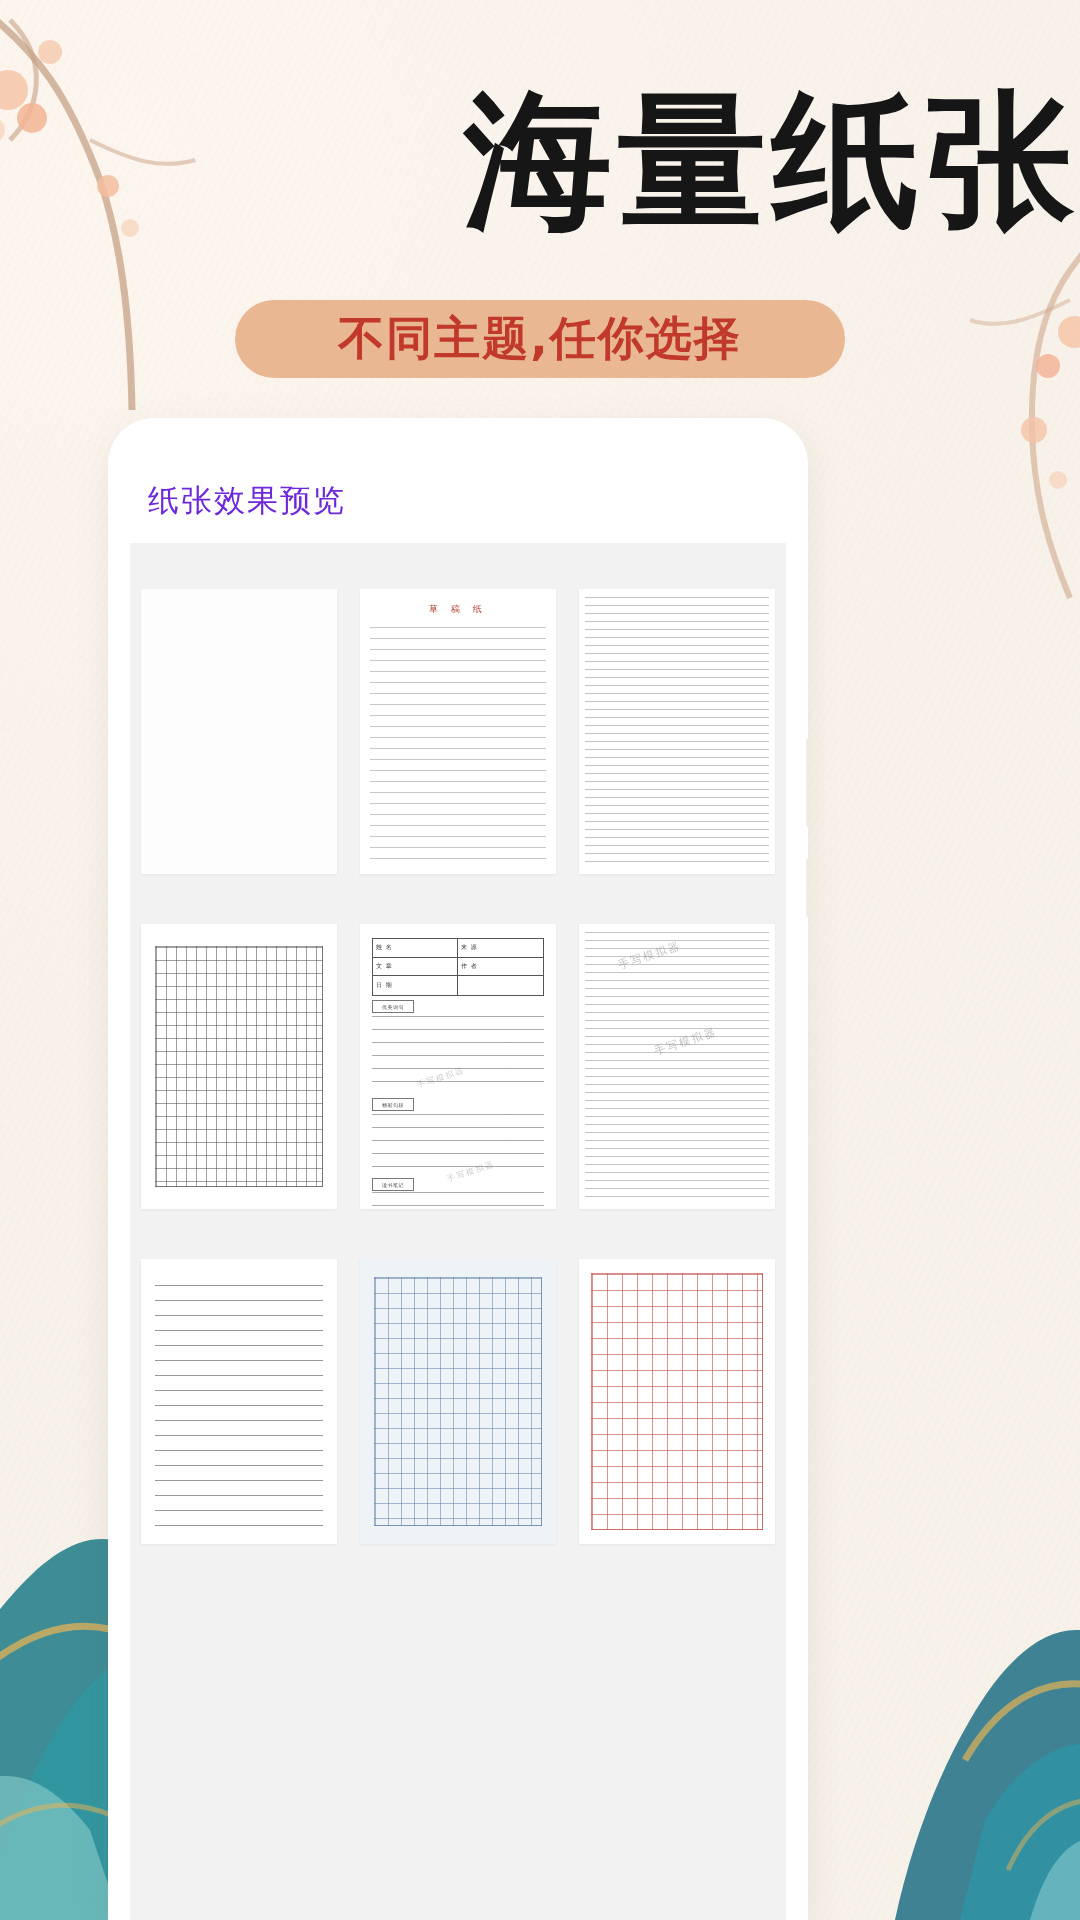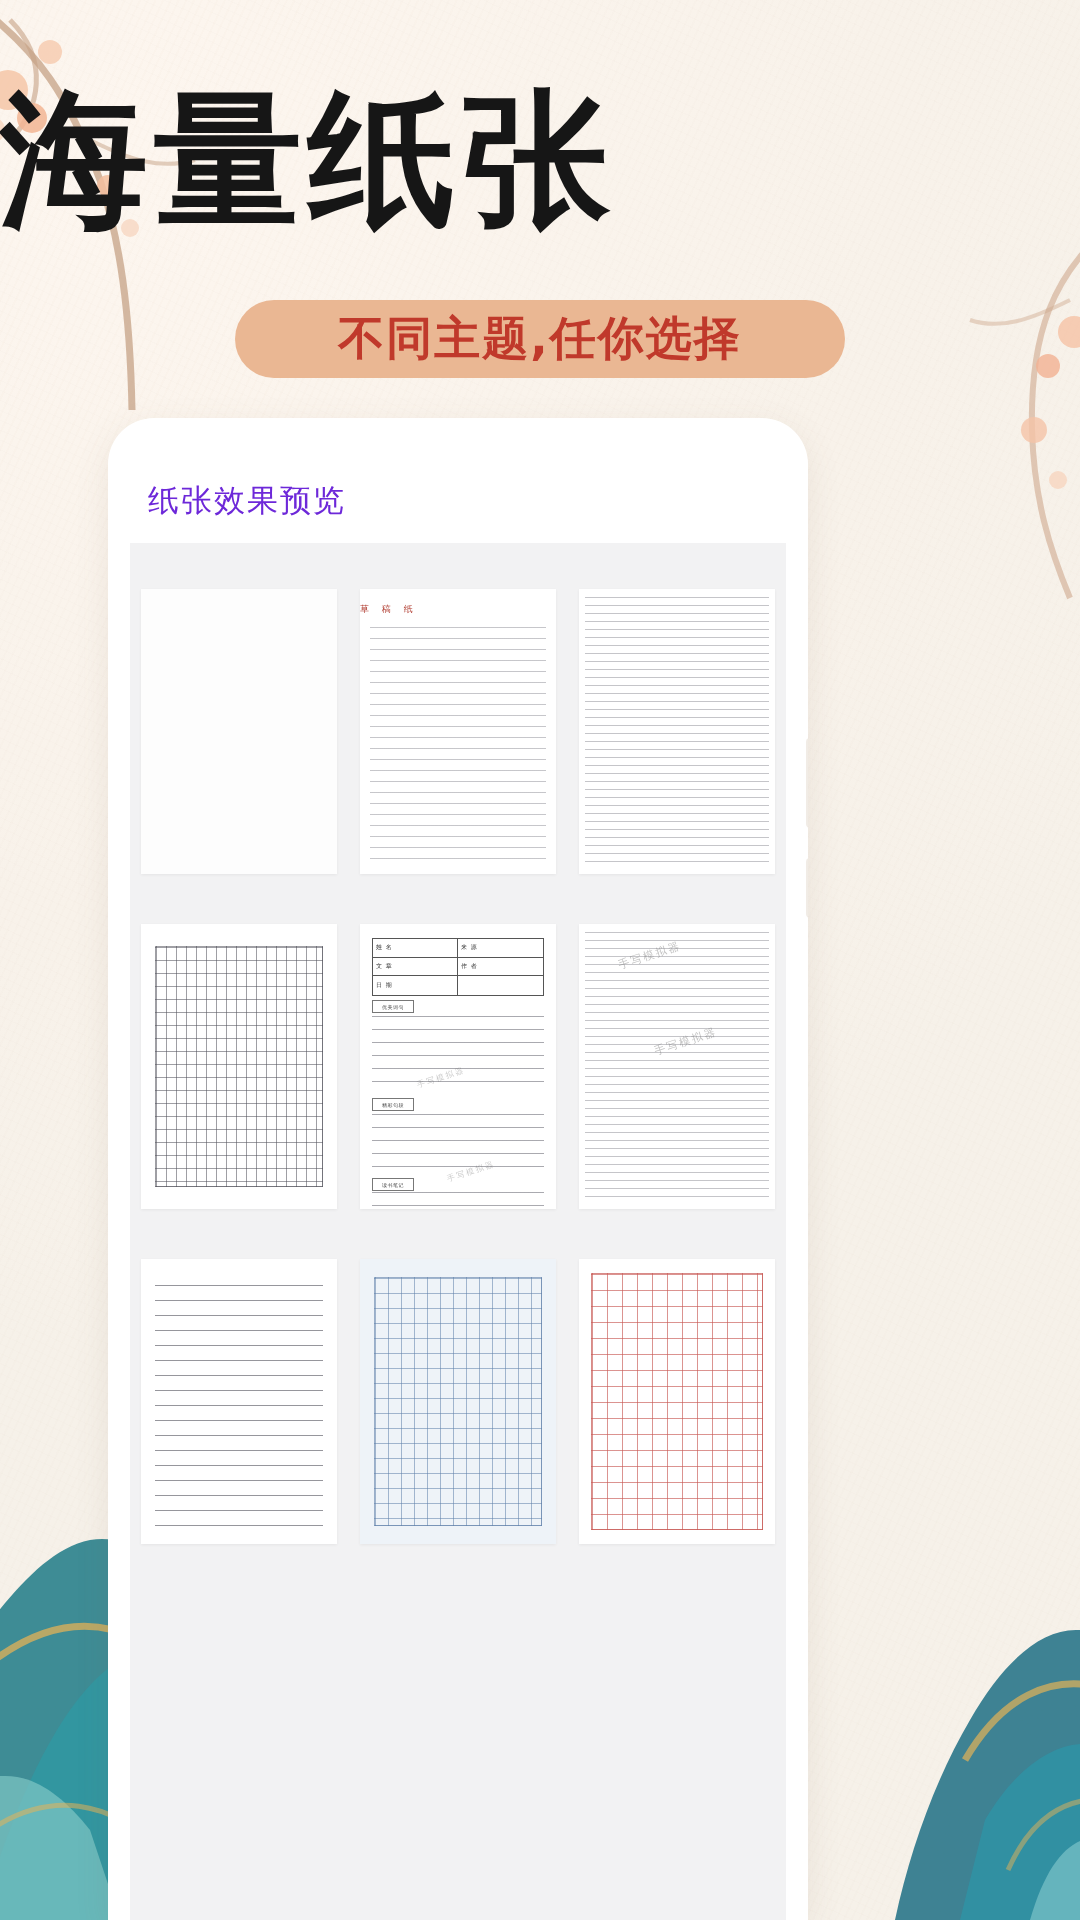--- a/index.html
+++ b/index.html
@@ -27,22 +27,22 @@
   .branch{position:absolute;left:-20px;top:-10px;width:330px;height:430px;}
   
   .branch-r{position:absolute;right:-30px;top:180px;width:300px;height:420px;transform:scaleX(-1);}
   
   .mount{position:absolute;bottom:0;}
   .m-left{left:-40px;bottom:0;width:400px;height:560px;}
   .m-right{right:-30px;bottom:0;width:390px;height:520px;}
 
   
   .headline{
-    position:absolute;left:0;right:12px;top:80px;text-align:left;
-    font-family:Liberation Serif, serif;
+    position:absolute;left:0;right:0;top:80px;text-align:right;
+    font-family:Liberation Sans, sans-serif;
     font-weight:bold;font-size:148px;letter-spacing:6px;color:#161616;
     line-height:1.1;
   }
   .subpill{
     position:absolute;left:50%;transform:translateX(-50%);top:300px;
     width:610px;height:78px;border-radius:40px;background:#eab793;
     display:flex;align-items:center;justify-content:center;
   }
   .subpill span{
     font-family:"DejaVu Sans","Liberation Sans",sans-serif;
@@ -115,21 +115,21 @@
   }
   .sq-grid-red{
     position:absolute;left:12px;right:12px;top:14px;bottom:14px;
     background-image:
       repeating-linear-gradient(90deg, rgba(200,90,85,.65) 0 1px, rgba(0,0,0,0) 1px 15px),
       repeating-linear-gradient(180deg, rgba(200,90,85,.65) 0 1px, rgba(0,0,0,0) 1px 16px);
     border:1px solid rgba(200,90,85,.7);
   }
   .paper.tint-blue{background:#eef3f8;}
   .paper-title-red{
-    position:absolute;left:0;right:0;top:14px;
+    position:absolute;left:0;right:0;top:14px;text-align:center;
     font-size:9px;letter-spacing:5px;color:#b03a2e;
     font-family:"DejaVu Serif","Liberation Serif",serif;
   }
   
   .form-tbl{
     position:absolute;left:12px;right:12px;top:14px;height:56px;
     border:1px solid #555;display:grid;grid-template-columns:1fr 1fr;
   }
   .form-tbl .col{display:grid;grid-template-rows:repeat(3,1fr);}
   .form-tbl .col:first-child{border-right:1px solid #555;}

